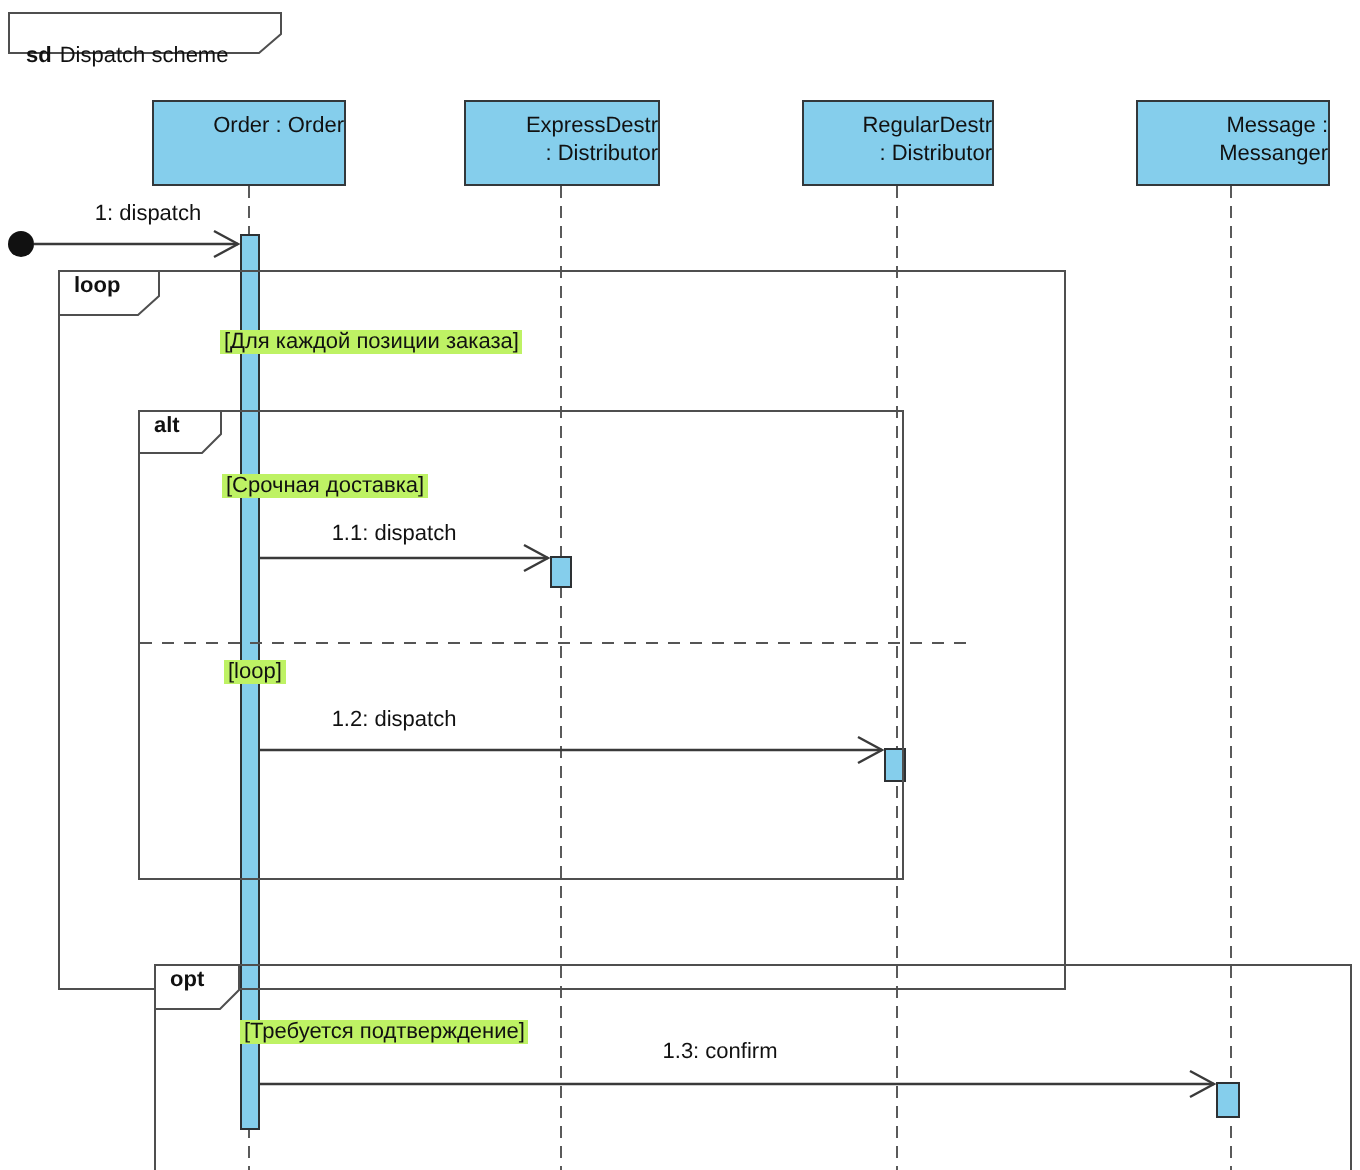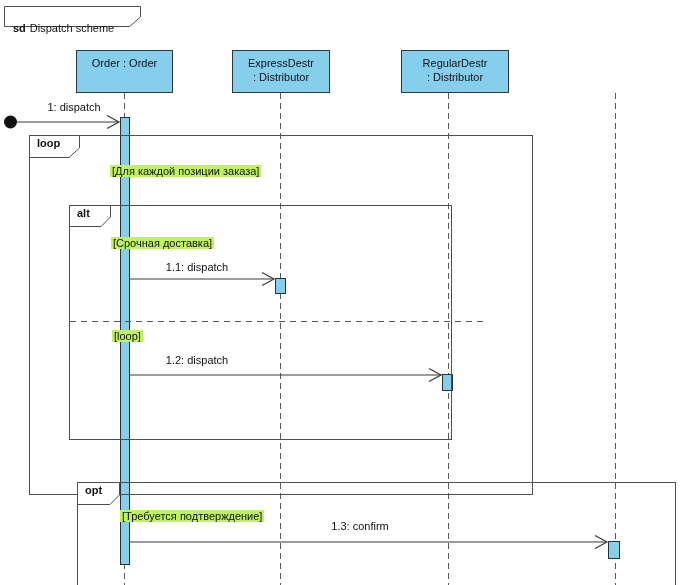--- a/index.html
+++ b/index.html
@@ -11,21 +11,21 @@
   }
   
   .lifeline-dash {
     position:absolute; top:93px; bottom:0; width:1px; z-index:1;
     background:repeating-linear-gradient(to bottom,#5a5a5a 0 6px,transparent 6px 10px);
   }
   
   .head {
     position:absolute; top:50px; height:43px; z-index:2;
     background:#85ceec; border:1px solid #33383b;
-    text-align:center; line-height:13.5px; padding-top:6px;
+    text-align:right; line-height:13.5px; padding-top:6px;
   }
   
   .activation {
     position:absolute; z-index:2;
     background:#85ceec; border:1px solid #2d3134;
   }
   
   .fragment { position:absolute; border:1px solid #4f4f4f; z-index:3; background:transparent; }
   .frag-label { position:absolute; top:-1px; left:-1px; z-index:4; }
   .frag-label svg { display:block; }
@@ -65,23 +65,27 @@
   <div class="lifeline-dash" style="left:615px;"></div>
 
   <div class="head" style="left:76px;width:97px;">
     <div>Order : Order</div>
     <div></div>
   </div>
   <div class="head" style="left:232px;width:98px;">
     <div>ExpressDestr</div>
     <div>: Distributor</div>
   </div>
-  <div class="head" style="left:401px;width:108px;">
+  <div class="head" style="left:401px;width:96px;">
     <div>RegularDestr</div>
     <div>: Distributor</div>
+  </div>
+  <div class="head" style="left:568px;width:97px;">
+    <div>Message :</div>
+    <div>Messanger</div>
   </div>
 
   <div class="activation" style="left:120px;top:117px;width:10px;height:448px;"></div>
   <div class="activation" style="left:275px;top:278px;width:11px;height:16px;"></div>
   <div class="activation" style="left:442px;top:374px;width:11px;height:17px;"></div>
   <div class="activation" style="left:608px;top:541px;width:12px;height:18px;"></div>
 
   <div class="fragment" style="left:29px;top:135px;width:504px;height:360px;">
     <div class="frag-label">
       <svg width="51" height="23">

